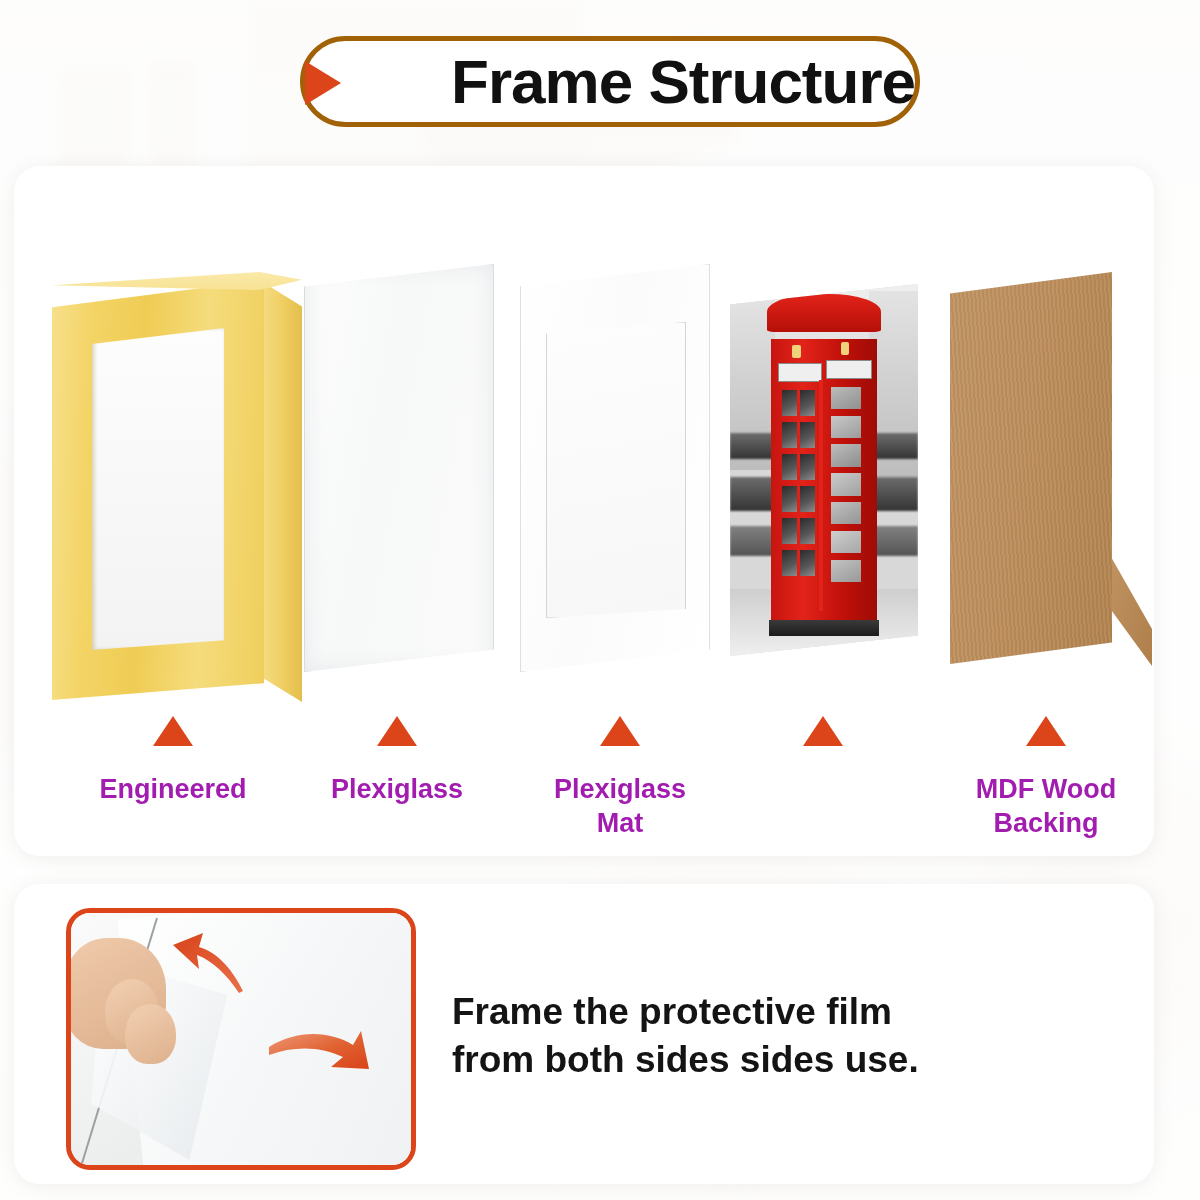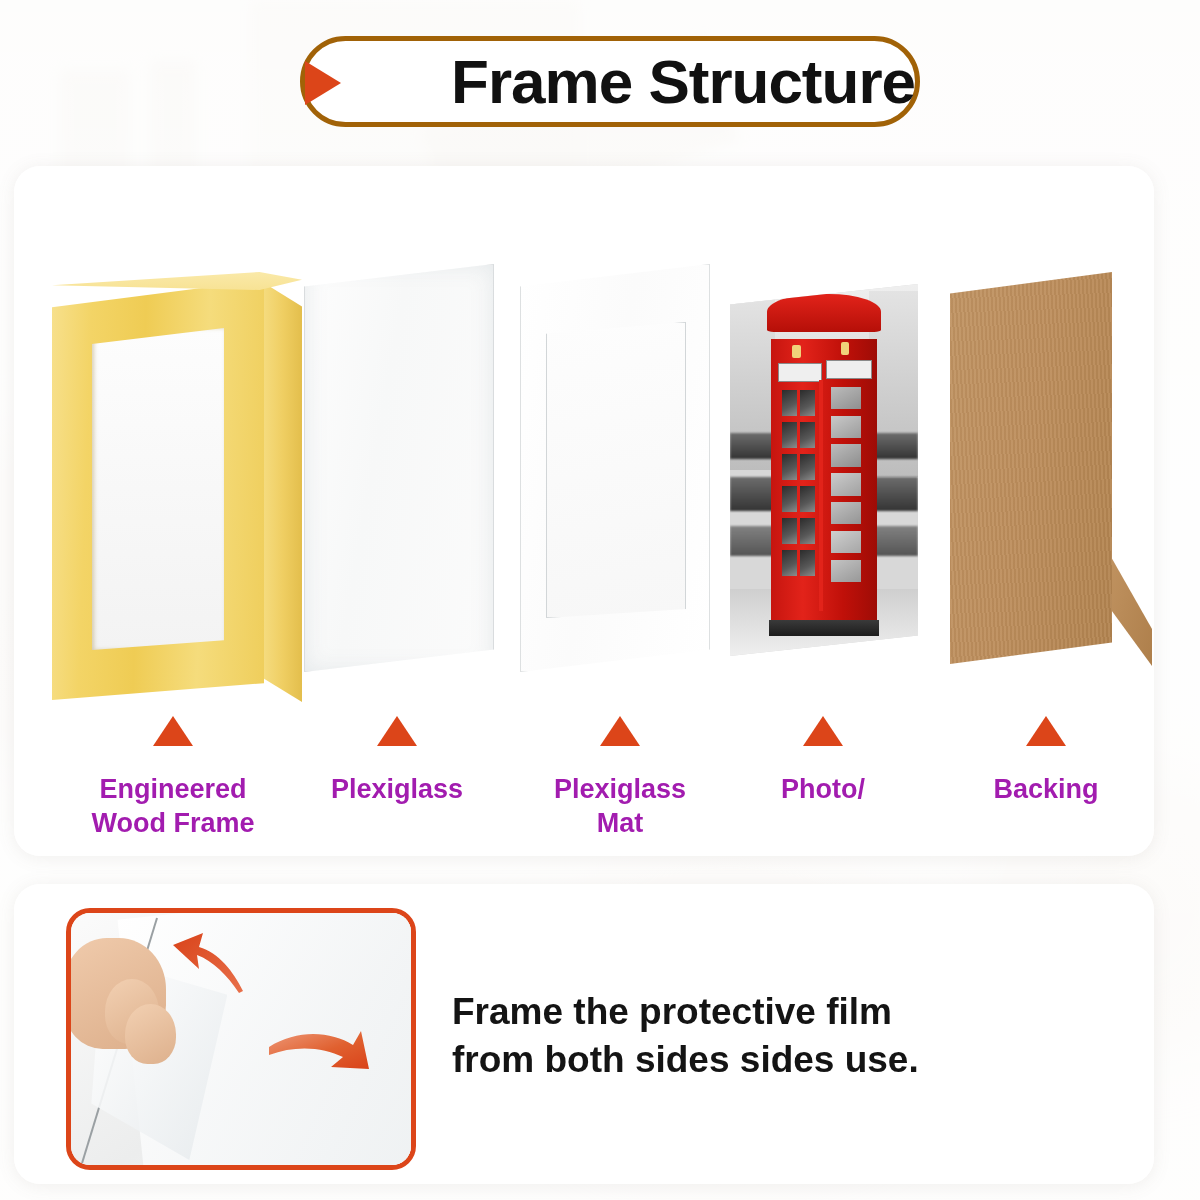--- a/index.html
+++ b/index.html
@@ -226,33 +226,32 @@
   </div>
 
   <div class="marker" style="left:153px;top:716px;"></div>
   <div class="marker" style="left:377px;top:716px;"></div>
   <div class="marker" style="left:600px;top:716px;"></div>
   <div class="marker" style="left:803px;top:716px;"></div>
   <div class="marker" style="left:1026px;top:716px;"></div>
 
   <div class="caption" style="left:58px;top:772px;">
     <div>Engineered</div>
-    <div>Wood Frame</div>
   </div>
   <div class="caption" style="left:282px;top:772px;">
     <div>Plexiglass</div>
   </div>
   <div class="caption" style="left:505px;top:772px;">
     <div>Plexiglass</div>
     <div>Mat</div>
   </div>
   <div class="caption" style="left:708px;top:772px;">
-    <div>Photo/</div>
   </div>
   <div class="caption" style="left:931px;top:772px;">
+    <div>MDF Wood</div>
     <div>Backing</div>
   </div>
 
   <div id="film-photo">
     <div class="film-bg"></div>
     <div class="film-sheet"></div>
     <div class="film-edge"></div>
     <div class="film-peel"></div>
     <div class="hand"></div>
     <div class="finger" style="left:10%;top:26%;width:16%;height:26%;"></div>

